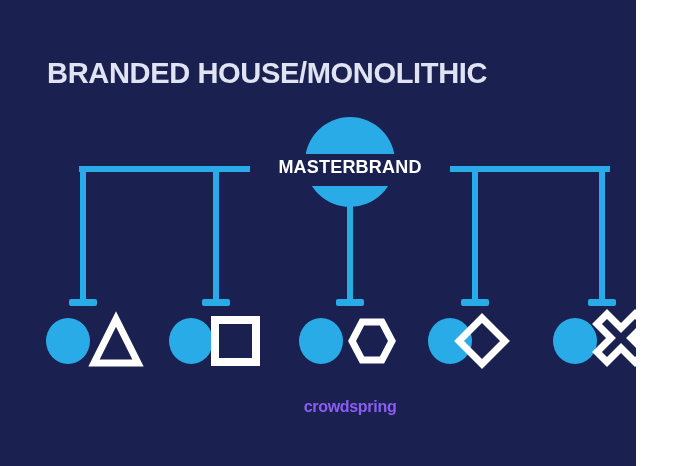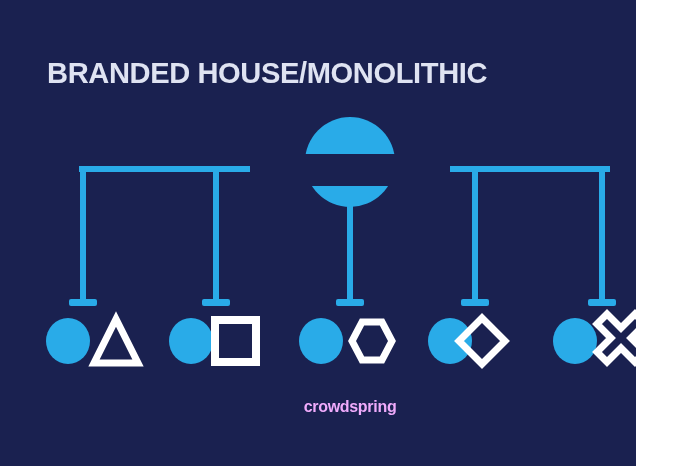--- a/index.html
+++ b/index.html
@@ -51,21 +51,21 @@
   }
   #footer-logo {
     position: absolute;
     left: 0;
     top: 398px;
     width: 700px;
     text-align: center;
     font-size: 16px;
     font-weight: bold;
     letter-spacing: -0.3px;
-    color: #f0abfc;
+    color: #8b5cf6;
   }
 </style>
 </head>
 <body>
 
 <div id="infographic">
 
   <div id="title">BRANDED HOUSE/MONOLITHIC</div>
 
   <svg id="diagram" width="700" height="466" viewBox="0 0 700 466">
@@ -111,16 +111,17 @@
       <path d="M 505 341 L 482 364 L 459 341 L 482 318 Z" fill="none" stroke="#ffffff" stroke-width="7" stroke-linejoin="miter"></path>
     </g>
 
     <g>
       <ellipse cx="575" cy="341" rx="22" ry="23" fill="#29abe8"></ellipse>
       <path d="M 597 324 L 607 314 L 621 328 L 635 314 L 645 324
                L 631 338 L 645 352 L 635 362 L 621 348 L 607 362 L 597 352 L 611 338 Z" fill="none" stroke="#ffffff" stroke-width="7" stroke-linejoin="miter"></path>
     </g>
   </svg>
 
+  <div id="masterbrand-label">MASTERBRAND</div>
 
   <div id="footer-logo">crowdspring</div>
 
 </div>
 
 </body></html>

